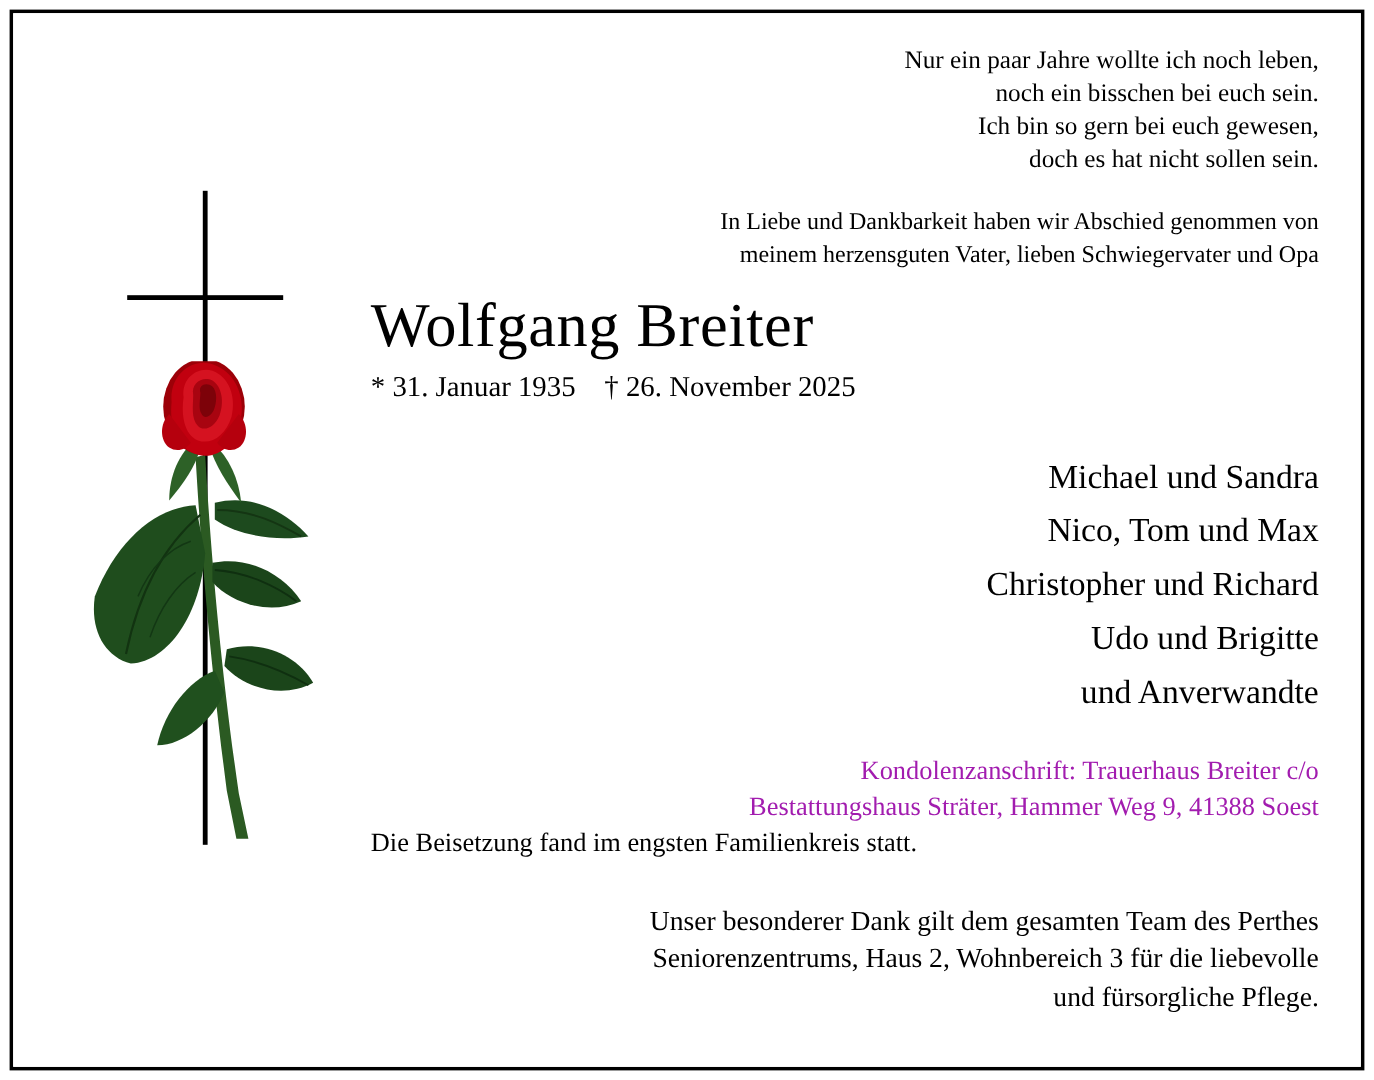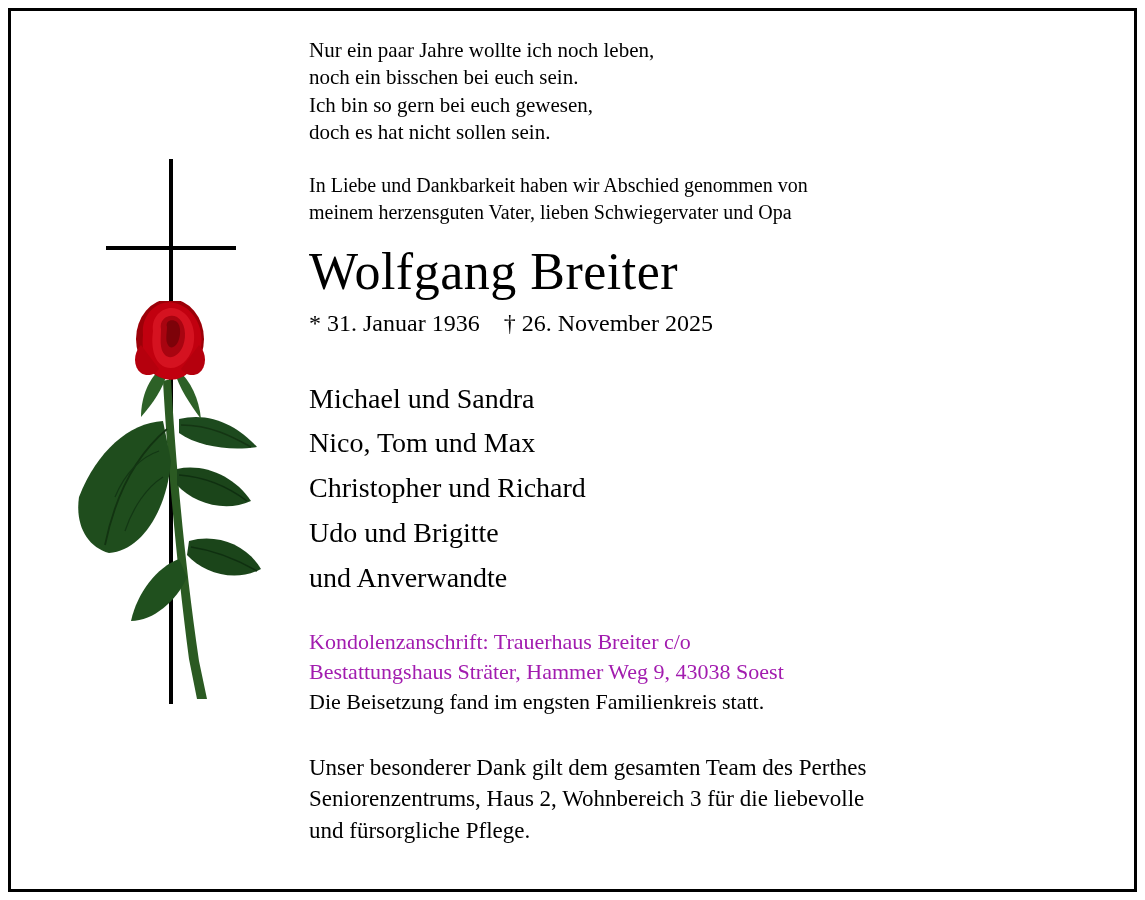--- a/index.html
+++ b/index.html
@@ -118,21 +118,21 @@
     font-size: 22px;
     line-height: 1.38;
     color: #000000;
   }
   .thanks {
     margin-top: 34px;
     font-size: 23px;
     line-height: 1.38;
     color: #000000;
   }
-  .line { display: block; }
+  .line { display: block; text-align: right; }
 </style>
 </head>
 <body>
 
 <div class="page">
   <div class="border-frame"></div>
   <div class="inner-area">
 
     <div class="emblem">
       <div class="cross-vertical"></div>
@@ -182,37 +182,37 @@
 
       <div class="intro">
         <span class="line">In Liebe und Dankbarkeit haben wir Abschied genommen von</span>
         <span class="line">meinem herzensguten Vater, lieben Schwiegervater und Opa</span>
       </div>
 
       <div class="name">Wolfgang Breiter</div>
 
       <div class="dates">
         <span>*</span>
-        <span>31. Januar 1936</span>
+        <span>31. Januar 1935</span>
         <span class="dagger-gap"></span>
         <span>†</span>
         <span>26. November 2025</span>
       </div>
 
       <div class="mourners">
         <span class="line">Michael und Sandra</span>
         <span class="line">Nico, Tom und Max</span>
         <span class="line">Christopher und Richard</span>
         <span class="line">Udo und Brigitte</span>
         <span class="line">und Anverwandte</span>
       </div>
 
       <div class="address">
         <span class="line">Kondolenzanschrift: Trauerhaus Breiter c/o</span>
-        <span class="line">Bestattungshaus Sträter, Hammer Weg 9, 43038 Soest</span>
+        <span class="line">Bestattungshaus Sträter, Hammer Weg 9, 41388 Soest</span>
       </div>
 
       <div class="burial">Die Beisetzung fand im engsten Familienkreis statt.</div>
 
       <div class="thanks">
         <span class="line">Unser besonderer Dank gilt dem gesamten Team des Perthes</span>
         <span class="line">Seniorenzentrums, Haus 2, Wohnbereich 3 für die liebevolle</span>
         <span class="line">und fürsorgliche Pflege.</span>
       </div>
 

